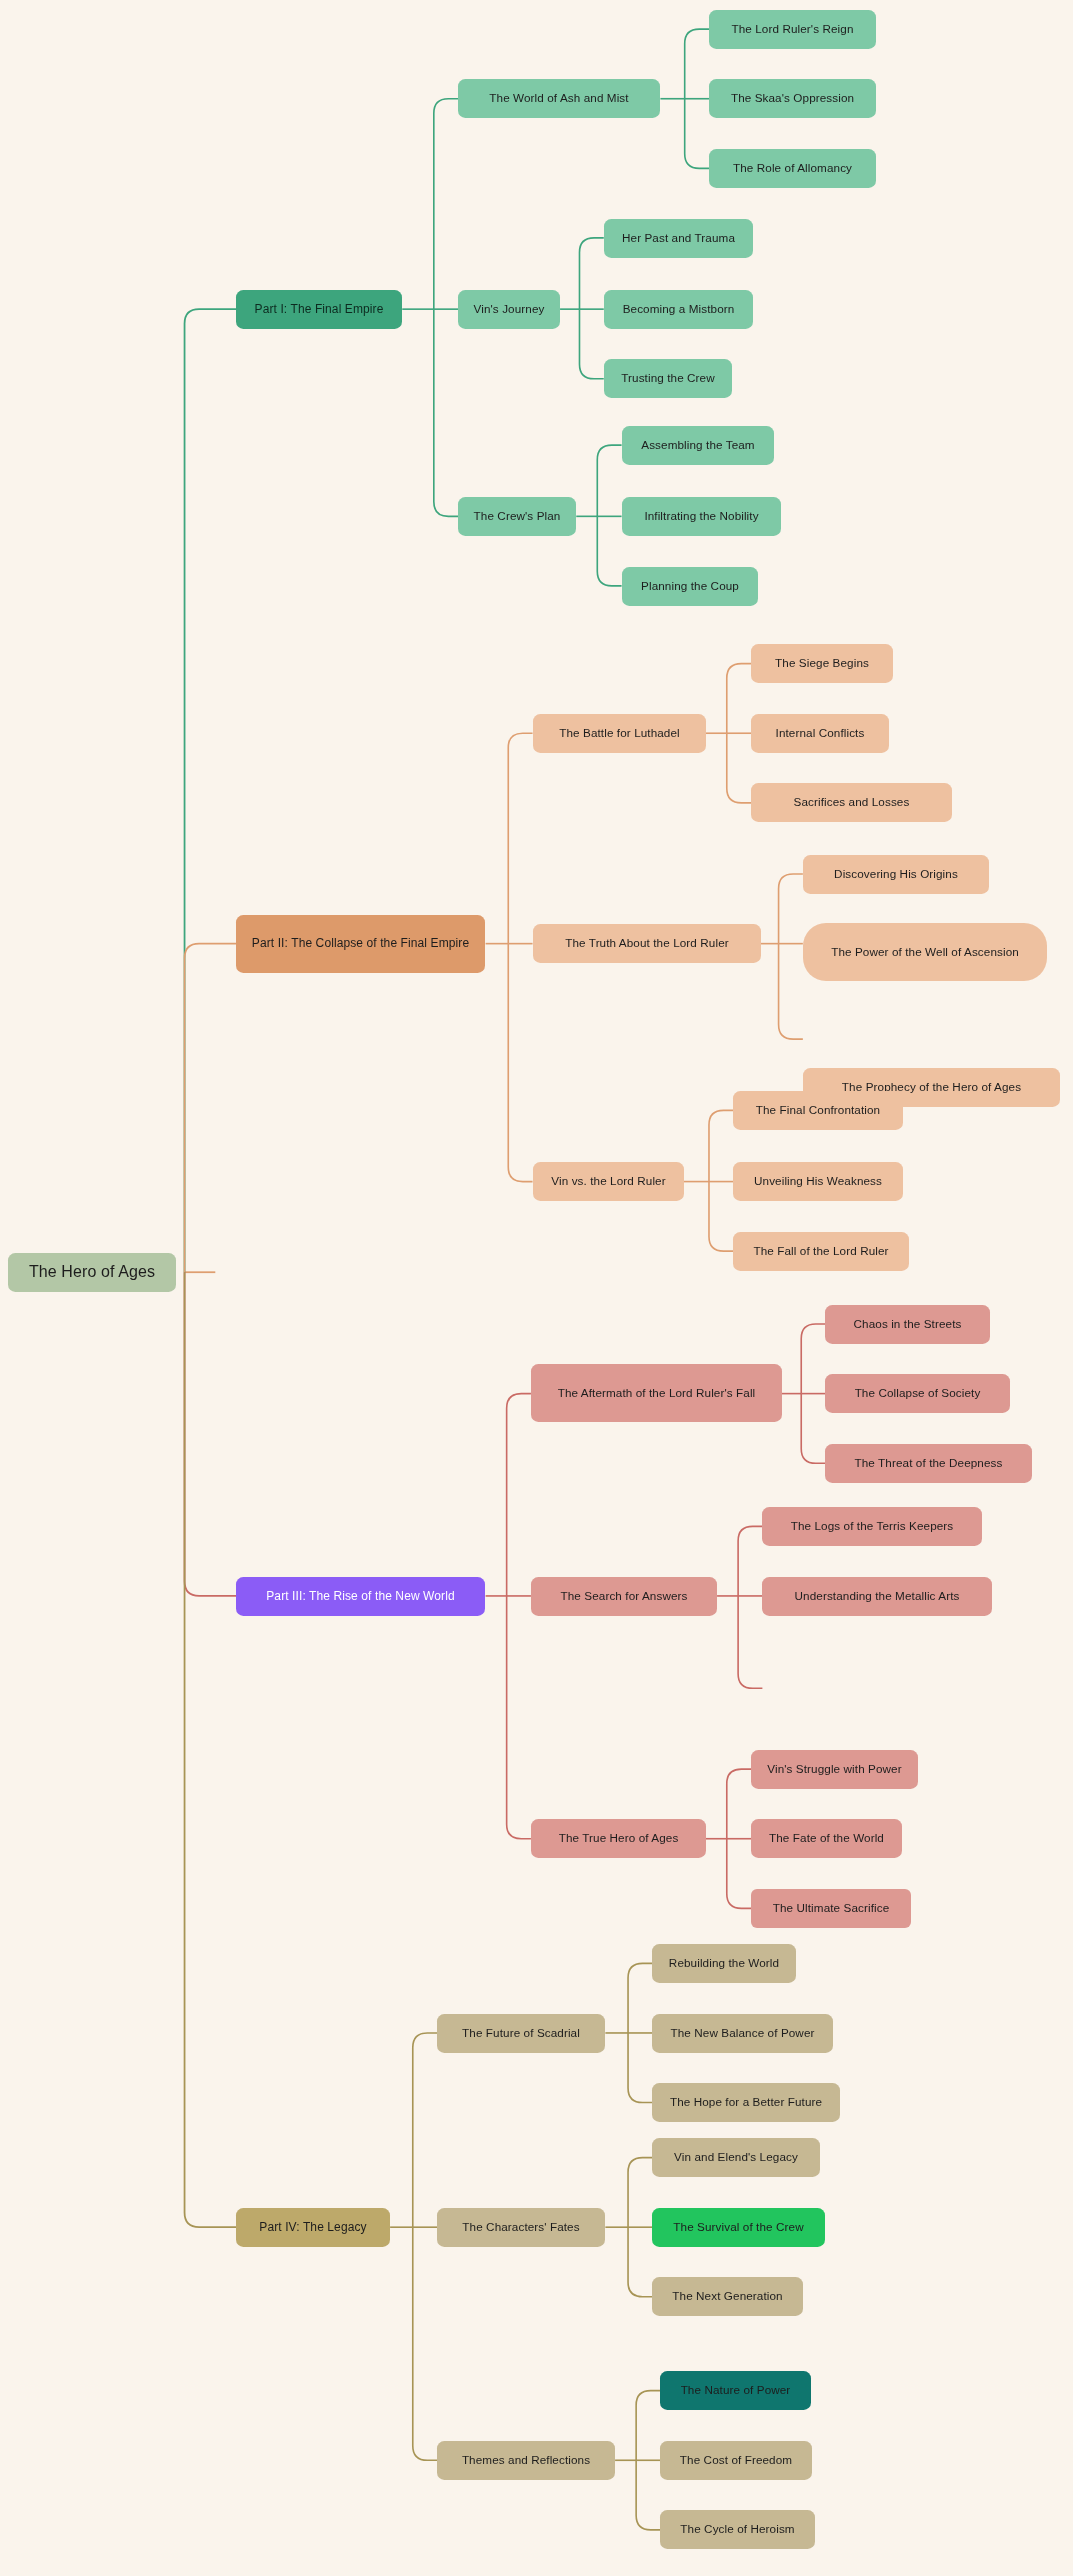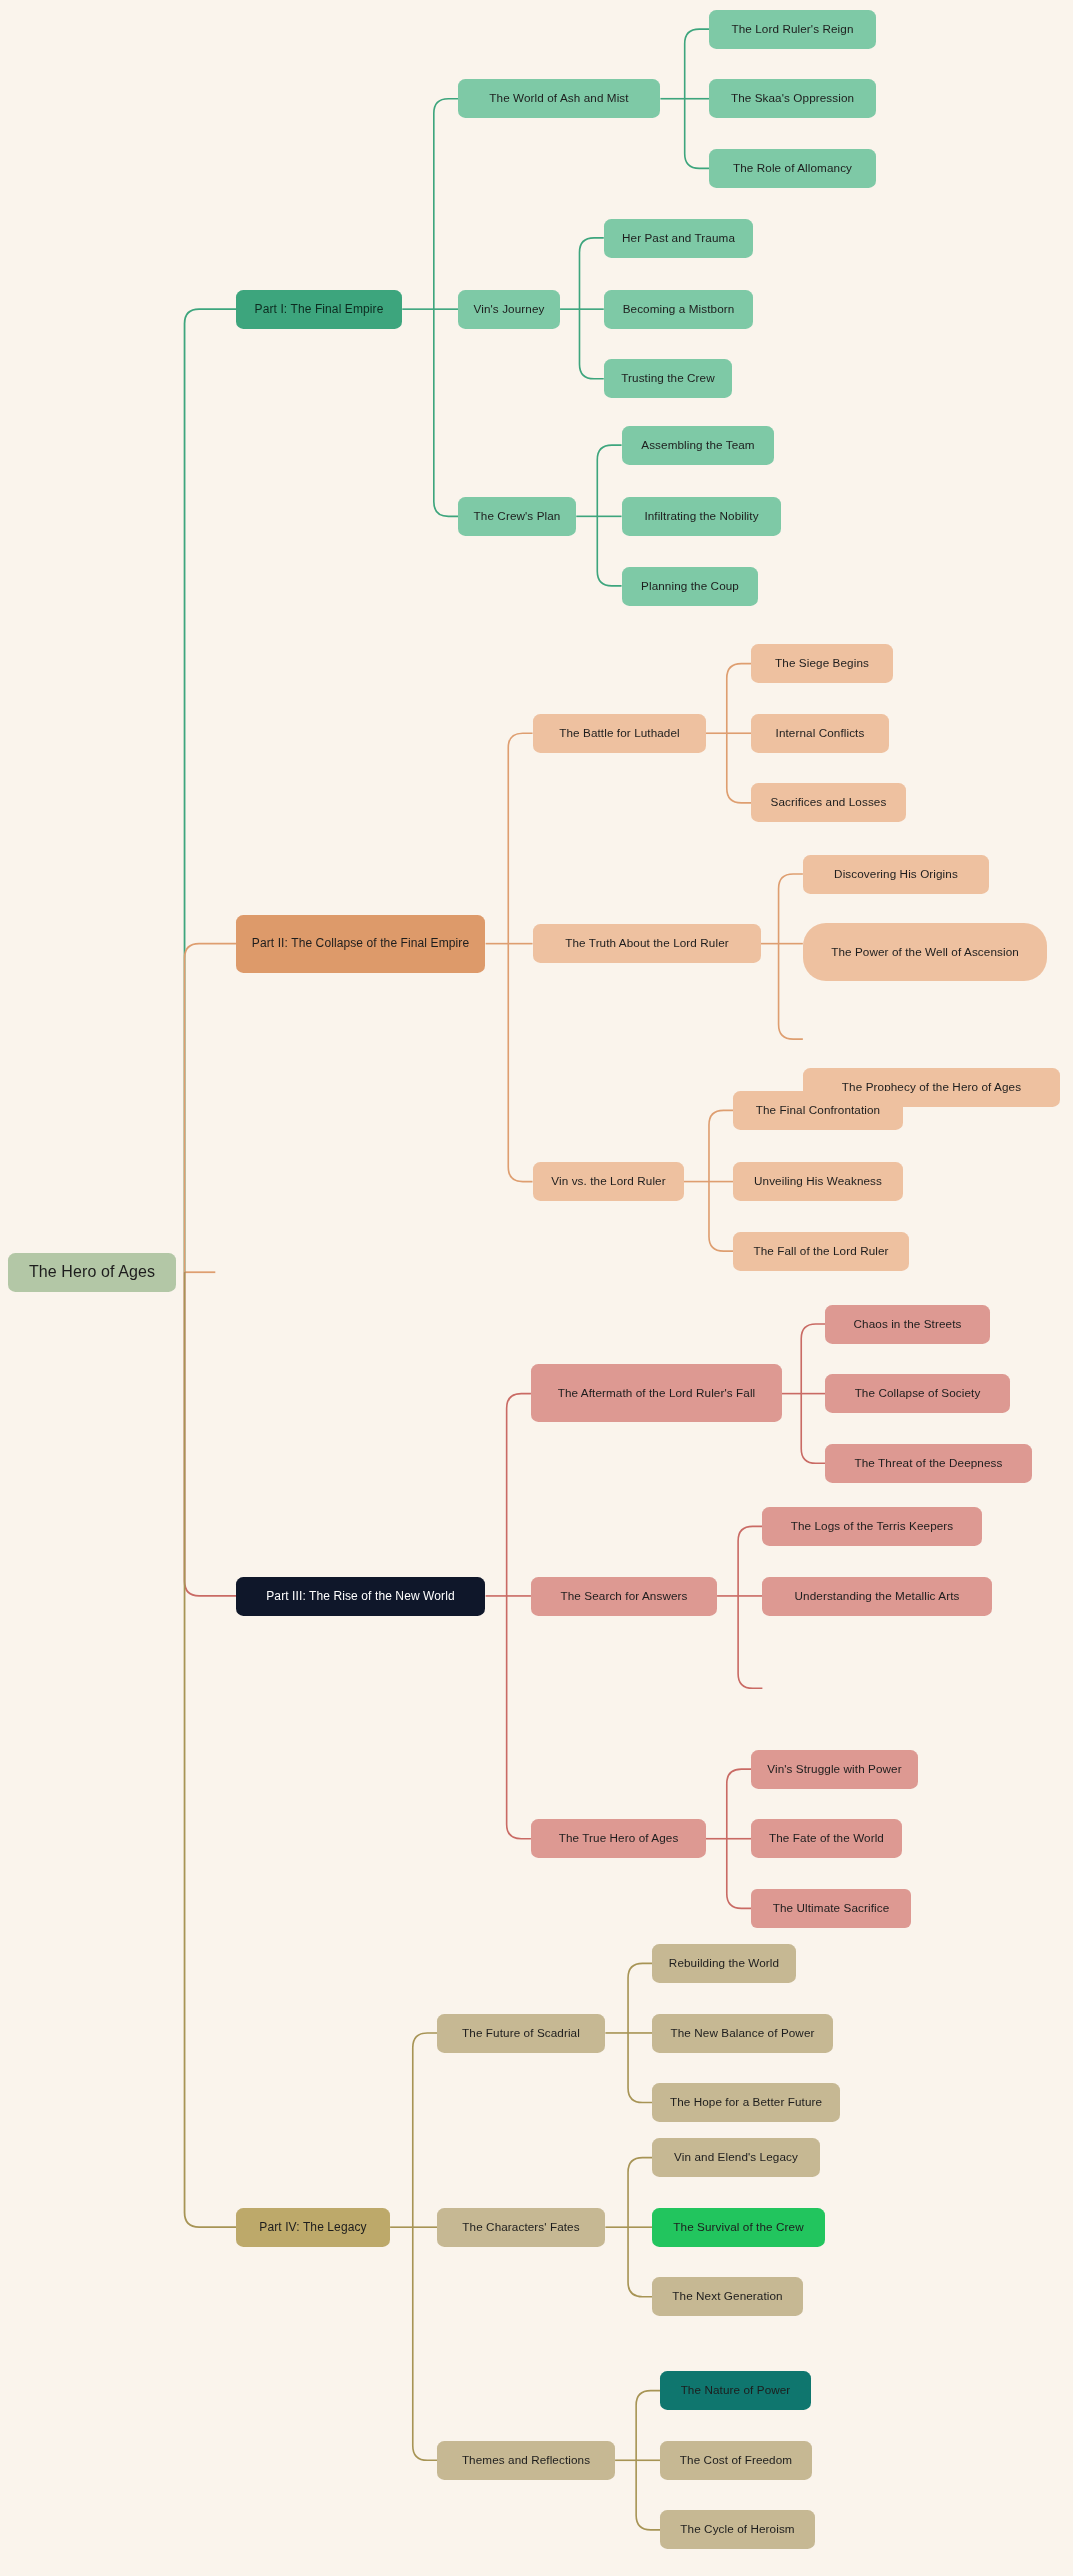--- a/index.html
+++ b/index.html
@@ -156,33 +156,33 @@
   <div class="node" style="left:458px; top:497px; width:118px; height:39px; background:#7ec9a6;">The Crew's Plan</div>
   <div class="node" style="left:622px; top:426px; width:152px; height:39px; background:#7ec9a6;">Assembling the Team</div>
   <div class="node" style="left:622px; top:497px; width:159px; height:39px; background:#7ec9a6;">Infiltrating the Nobility</div>
   <div class="node" style="left:622px; top:567px; width:136px; height:39px; background:#7ec9a6;">Planning the Coup</div>
 
   <div class="node branch" style="left:236px; top:915px; width:249px; height:58px; background:#dd9a6a;">Part II: The Collapse of the Final Empire</div>
 
   <div class="node" style="left:533px; top:714px; width:173px; height:39px; background:#eec1a0;">The Battle for Luthadel</div>
   <div class="node" style="left:751px; top:644px; width:142px; height:39px; background:#eec1a0;">The Siege Begins</div>
   <div class="node" style="left:751px; top:714px; width:138px; height:39px; background:#eec1a0;">Internal Conflicts</div>
-  <div class="node" style="left:751px; top:783px; width:155px; height:39px; background:#eec1a0;">Sacrifices and Losses</div>
+  <div class="node" style="left:751px; top:783px; width:201px; height:39px; background:#eec1a0;">Sacrifices and Losses</div>
 
   <div class="node" style="left:533px; top:924px; width:228px; height:39px; background:#eec1a0;">The Truth About the Lord Ruler</div>
   <div class="node" style="left:803px; top:855px; width:186px; height:39px; background:#eec1a0;">Discovering His Origins</div>
   <div class="node" style="left:803px; top:923px; width:244px; height:58px; background:#eec1a0;border-radius:23px;">The Power of the Well of Ascension</div>
   <div class="node" style="left:803px; top:1020px; width:257px; height:39px; background:#eec1a0;margin-top:48px;">The Prophecy of the Hero of Ages</div>
 
   <div class="node" style="left:533px; top:1162px; width:151px; height:39px; background:#eec1a0;">Vin vs. the Lord Ruler</div>
   <div class="node" style="left:733px; top:1091px; width:170px; height:39px; background:#eec1a0;">The Final Confrontation</div>
   <div class="node" style="left:733px; top:1162px; width:170px; height:39px; background:#eec1a0;">Unveiling His Weakness</div>
   <div class="node" style="left:733px; top:1232px; width:176px; height:39px; background:#eec1a0;">The Fall of the Lord Ruler</div>
 
-  <div class="node branch white-text" style="left:236px; top:1577px; width:249px; height:39px; background:#0f172a;">Part III: The Rise of the New World</div>
+  <div class="node branch white-text" style="left:236px; top:1577px; width:249px; height:39px; background:#8b5cf6;">Part III: The Rise of the New World</div>
 
   <div class="node" style="left:531px; top:1364px; width:251px; height:58px; background:#dd9992;">The Aftermath of the Lord Ruler's Fall</div>
   <div class="node" style="left:825px; top:1305px; width:165px; height:39px; background:#dd9992;">Chaos in the Streets</div>
   <div class="node" style="left:825px; top:1374px; width:185px; height:39px; background:#dd9992;">The Collapse of Society</div>
   <div class="node" style="left:825px; top:1444px; width:207px; height:39px; background:#dd9992;">The Threat of the Deepness</div>
 
   <div class="node" style="left:531px; top:1577px; width:186px; height:39px; background:#dd9992;">The Search for Answers</div>
   <div class="node" style="left:762px; top:1507px; width:220px; height:39px; background:#dd9992;">The Logs of the Terris Keepers</div>
   <div class="node" style="left:762px; top:1577px; width:230px; height:39px; background:#dd9992;">Understanding the Metallic Arts</div>
 

